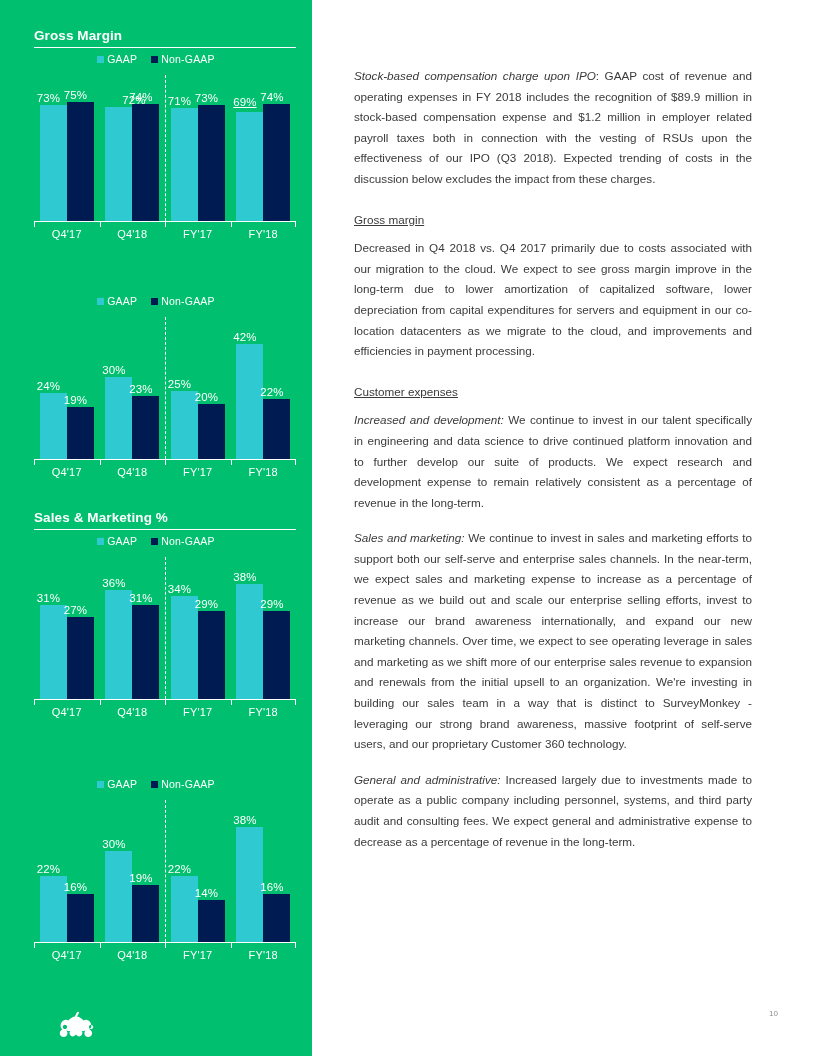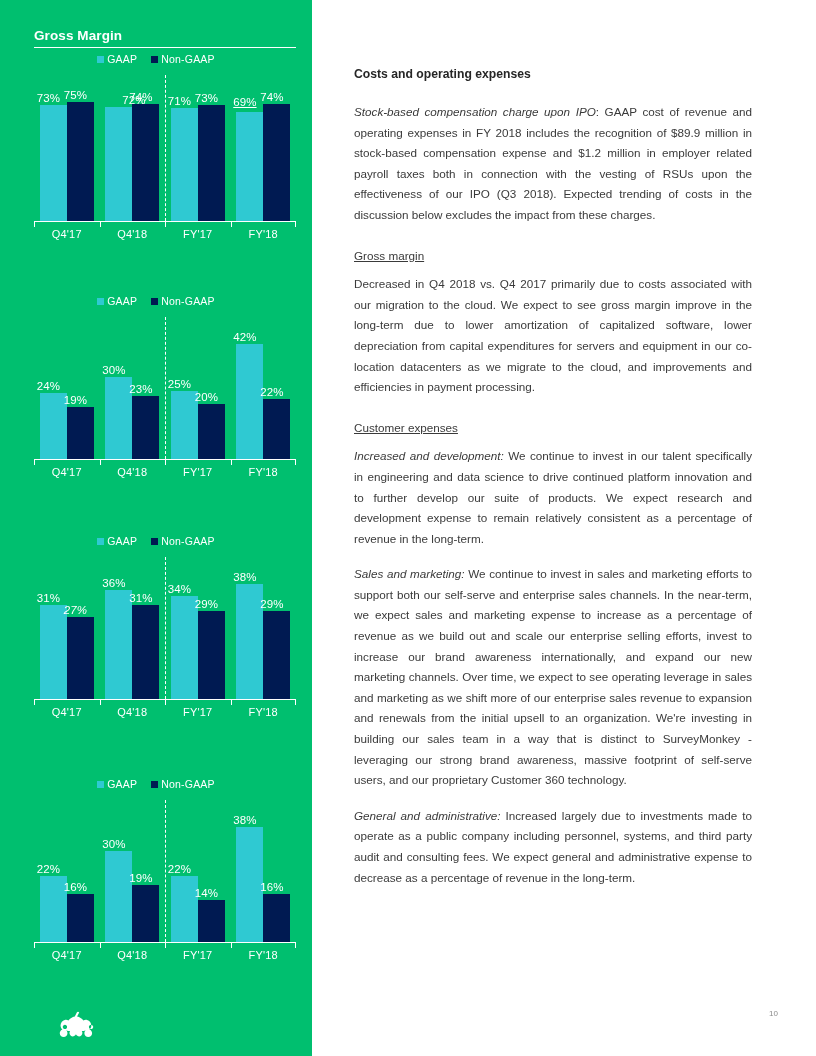--- a/index.html
+++ b/index.html
@@ -246,26 +246,27 @@
           <div class="axis-tick" style="left: 261px;"></div>
         </div>
         <div class="axis-labels" style="top: 196px;">
           <div class="axis-label" style="left: 0px; width: 65.5px;">Q4'17</div>
           <div class="axis-label" style="left: 65.5px; width: 65.5px;">Q4'18</div>
           <div class="axis-label" style="left: 131px; width: 65.5px;">FY'17</div>
           <div class="axis-label" style="left: 196.5px; width: 65.5px;">FY'18</div>
         </div>
       </div>
       <div class="chart-block" style="top: 510px; height: 213px;">
+        <div class="chart-title">Sales &amp; Marketing %</div>
         <div class="legend"><span class="lg-item"><span class="sw sw-gaap"></span><span>GAAP</span></span><span class="lg-item"><span class="sw sw-nongaap"></span><span>Non-GAAP</span></span></div>
         <div class="plot" style="top: 47px; height: 142px;">
           <div class="bar gaap" style="left: 5.75px; width: 27px; height: 93.6596px;"></div>
           <div class="bar-label" style="left: 2.75px; bottom: 94.6596px;">31%</div>
           <div class="bar nongaap" style="left: 32.75px; width: 27px; height: 81.5745px;"></div>
-          <div class="bar-label" style="left: 29.75px; bottom: 82.5745px; font-style: italic;">27%</div>
+          <div class="bar-label" style="left: 29.75px; bottom: 82.5745px;">27%</div>
           <div class="bar gaap" style="left: 71.25px; width: 27px; height: 108.766px;"></div>
           <div class="bar-label" style="left: 68.25px; bottom: 109.766px;">36%</div>
           <div class="bar nongaap" style="left: 98.25px; width: 27px; height: 93.6596px;"></div>
           <div class="bar-label" style="left: 95.25px; bottom: 94.6596px;">31%</div>
           <div class="bar gaap" style="left: 136.75px; width: 27px; height: 102.723px;"></div>
           <div class="bar-label" style="left: 133.75px; bottom: 103.723px;">34%</div>
           <div class="bar nongaap" style="left: 163.75px; width: 27px; height: 87.617px;"></div>
           <div class="bar-label" style="left: 160.75px; bottom: 88.617px;">29%</div>
           <div class="bar gaap" style="left: 202.25px; width: 27px; height: 114.809px;"></div>
           <div class="bar-label" style="left: 199.25px; bottom: 115.809px;">38%</div>
@@ -324,21 +325,20 @@
       </div>
     </div>
 
   <svg id="logo" viewBox="0 0 100 74">
     <path fill="#ffffff" d="M50 4 c-1 0 -2 0.6 -2.6 1.6 L43 14 c-5.5 1.2 -10.4 4.2 -13.8 8.6 -2.4 -1.4 -5.3 -1.8 -8.1 -1.0 -5.6 1.6 -9.4 6.8 -9.1 12.5 0.2 3.3 1.7 6.3 4.1 8.4 -3.4 1.1 -5.8 4.3 -5.8 8 0 4.6 3.8 8.4 8.4 8.4 4.6 0 8.4 -3.8 8.4 -8.4 0 -2.6 -1.2 -4.9 -3 -6.4 l0 -0.1 c2.6 1.2 5.5 1.9 8.6 1.9 l0 0 c-2.0 3.0 -1.6 7.1 1.1 9.6 2.9 2.7 7.5 2.6 10.2 -0.3 0.7 -0.8 1.2 -1.6 1.5 -2.5 0.3 0.9 0.8 1.7 1.5 2.5 2.7 2.9 7.3 3.0 10.2 0.3 2.7 -2.5 3.1 -6.6 1.1 -9.6 l0 0 c3.1 0 6.0 -0.7 8.6 -1.9 l0 0.1 c-1.8 1.5 -3 3.8 -3 6.4 0 4.6 3.8 8.4 8.4 8.4 4.6 0 8.4 -3.8 8.4 -8.4 0 -3.7 -2.4 -6.9 -5.8 -8 2.4 -2.1 3.9 -5.1 4.1 -8.4 0.3 -5.7 -3.5 -10.9 -9.1 -12.5 -2.8 -0.8 -5.7 -0.4 -8.1 1.0 -3.4 -4.4 -8.3 -7.4 -13.8 -8.6 L52.6 5.6 C52 4.6 51 4 50 4 z M21.6 41.6 c-2.6 0 -4.7 -2.1 -4.7 -4.7 0 -2.6 2.1 -4.7 4.7 -4.7 2.6 0 4.7 2.1 4.7 4.7 0 2.6 -2.1 4.7 -4.7 4.7 z M78.4 41.6 c-2.6 0 -4.7 -2.1 -4.7 -4.7 0 -2.6 2.1 -4.7 4.7 -4.7 2.6 0 4.7 2.1 4.7 4.7 0 2.6 -2.1 4.7 -4.7 4.7 z"></path>
   </svg>
 </div>
 
 <div id="right-col">
 
-  <h2>Costs  and operating expenses</h2>
 
   <p><span class="lead">Stock-based compensation charge  upon IPO</span><span>: GAAP cost of revenue  and operating  expenses in FY 2018 includes the recognition of $89.9  million in stock-based compensation  expense and $1.2 million in employer  related payroll taxes both in connection with  the vesting  of RSUs upon the effectiveness  of our IPO (Q3 2018). Expected trending of costs in the discussion below  excludes the impact from these charges.</span></p>
 
   <div class="subhead">Gross margin</div>
   <p>Decreased  in Q4 2018 vs.  Q4 2017 primarily  due to costs associated with our  migration to the cloud. We expect to see gross margin  improve  in the long-term  due to lower  amortization of capitalized software,  lower depreciation  from capital expenditures for servers  and equipment  in our co-location datacenters  as we migrate to the cloud, and improvements  and efficiencies in payment processing.</p>
 
   <div class="subhead">Customer expenses</div>
 
   <p><span class="lead">Increased and development:</span><span> We continue to invest  in our talent specifically in engineering  and data  science to drive  continued platform  innovation  and to further  develop  our suite of products. We expect research  and development  expense to remain  relatively consistent as a percentage  of revenue  in the long-term.</span></p>
 

